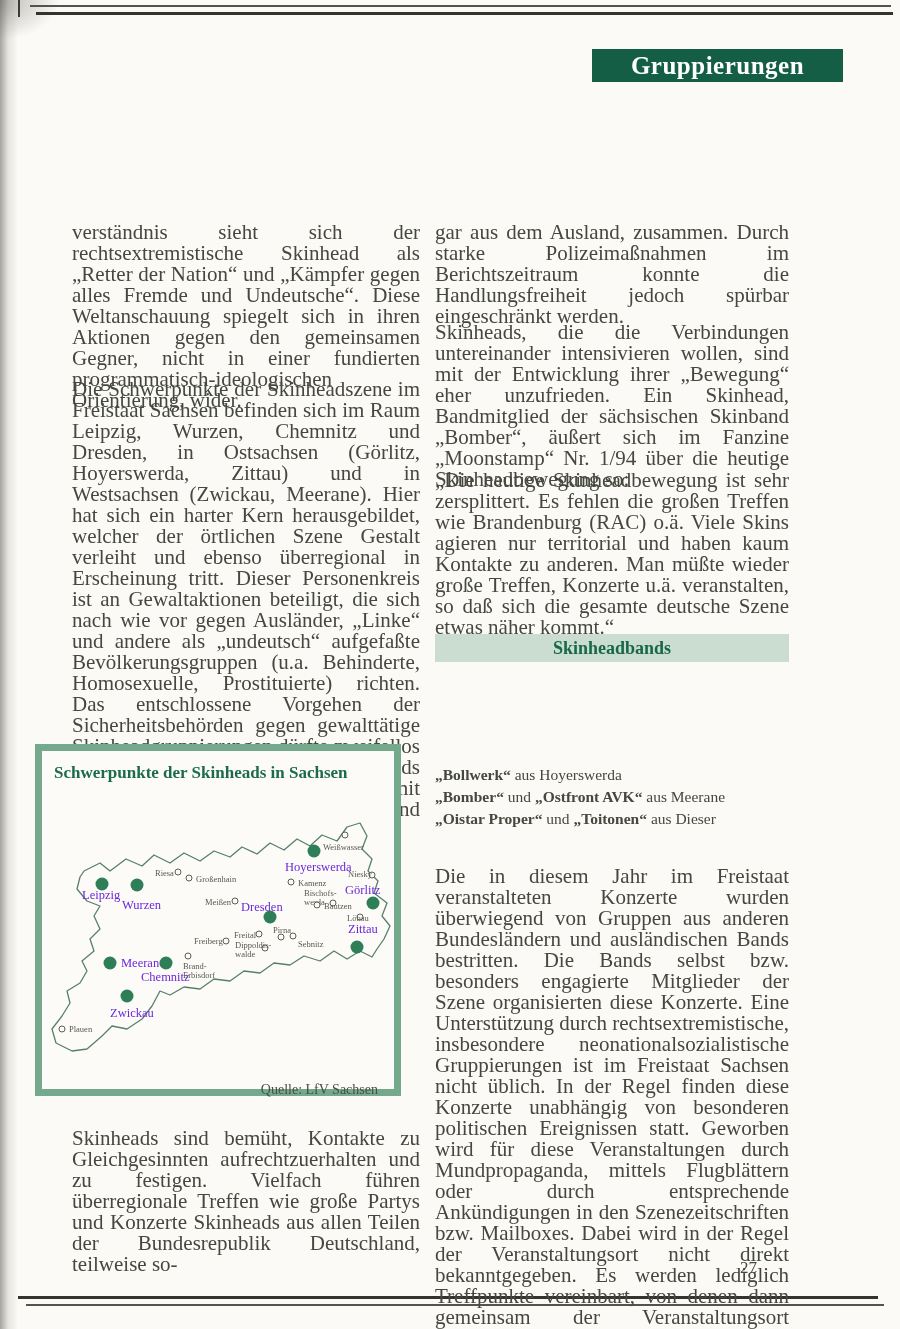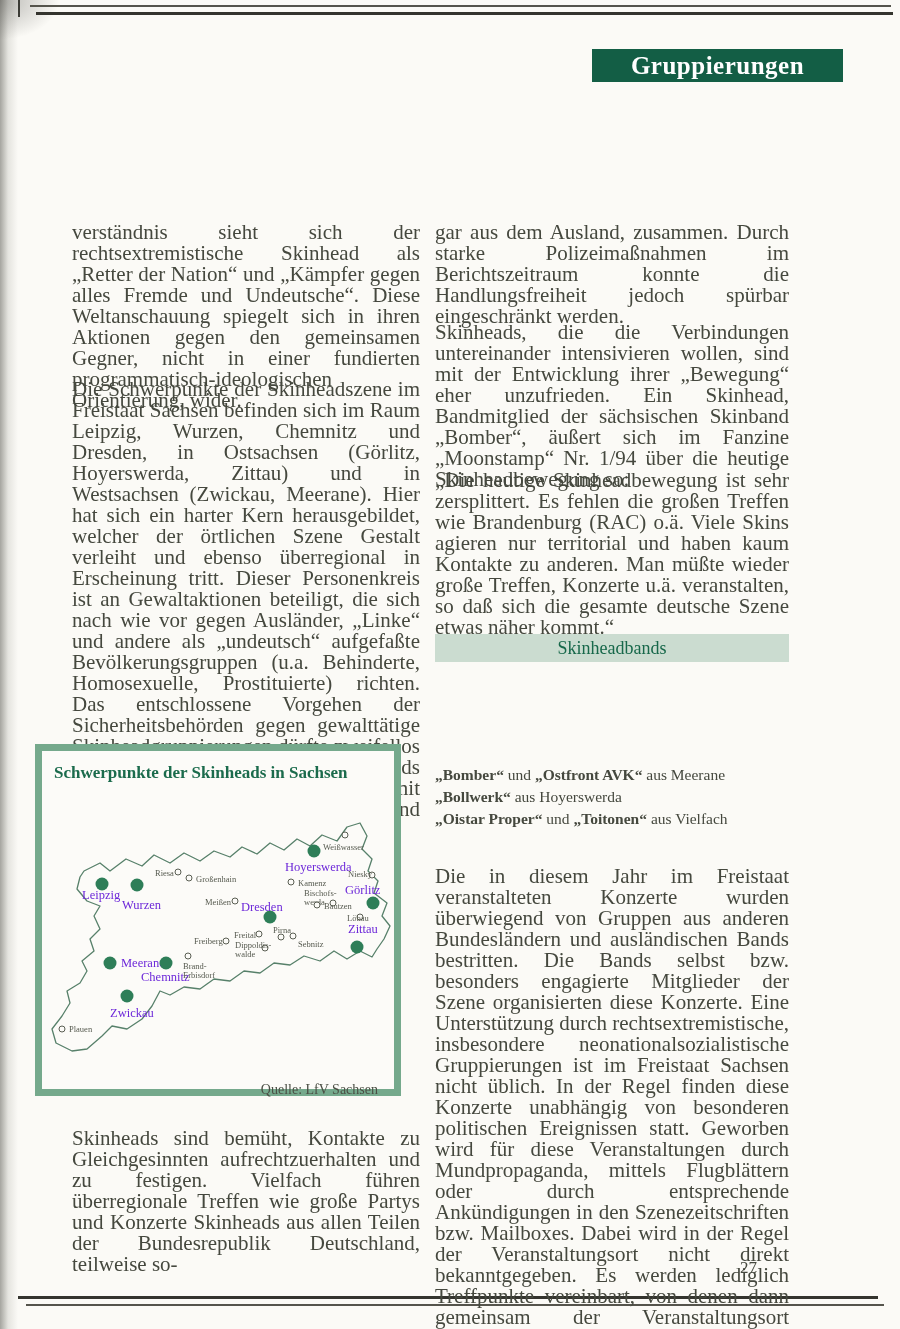--- a/index.html
+++ b/index.html
@@ -35,21 +35,21 @@
     letter-spacing:.5px;
   }
 
   .para{position:absolute;font-size:21px;line-height:21px;text-align:justify;}
   .col-l{left:72px;width:348px;}
   .col-r{left:435px;width:354px;}
 
   .section-bar{
     position:absolute;left:435px;top:634px;width:354px;height:28px;
     background:#cbdcd0;color:#17684a;
-    font-weight:normal;font-size:18px;line-height:28px;text-align:center;
+    font-weight:bold;font-size:18px;line-height:28px;text-align:center;
   }
 
   .band-list{position:absolute;left:435px;top:764px;width:354px;font-size:15.5px;line-height:22px;}
   .band-line .b{font-weight:bold;}
 
   .figure{
     position:absolute;left:35px;top:744px;width:366px;height:352px;
     border:7px solid #75a98c;background:#fcfbf8;box-sizing:border-box;
   }
   .map-inner{position:absolute;left:0;top:0;width:352px;height:338px;}
@@ -168,22 +168,22 @@
   </div>
 
   <div class="para col-r" style="top:222px">gar aus dem Ausland, zusammen. Durch starke Polizeimaßnahmen im Berichtszeitraum konnte die Handlungsfreiheit jedoch spürbar eingeschränkt werden.</div>
   <div class="para col-r" style="top:322px">Skinheads, die die Verbindungen untereinander intensivieren wollen, sind mit der Entwicklung ihrer „Bewegung“ eher unzufrieden. Ein Skinhead, Bandmitglied der sächsischen Skinband „Bomber“, äußert sich im Fanzine „Moonstamp“ Nr. 1/94 über die heutige Skinheadbewegung so:</div>
   <div class="para col-r" style="top:470px">„Die heutige Skinheadbewegung ist sehr zersplittert. Es fehlen die großen Treffen wie Brandenburg (RAC) o.ä. Viele Skins agieren nur territorial und haben kaum Kontakte zu anderen. Man müßte wieder große Treffen, Konzerte u.ä. veranstalten, so daß sich die gesamte deutsche Szene etwas näher kommt.“</div>
 
   <div class="section-bar">Skinheadbands</div>
 
 
   <div class="band-list">
+      <div class="band-line"><span class="b">„Bollwerk“</span><span> aus Hoyerswerda</span></div>
       <div class="band-line"><span class="b">„Bomber“</span><span> und </span><span class="b">„Ostfront AVK“</span><span> aus Meerane</span></div>
-      <div class="band-line"><span class="b">„Bollwerk“</span><span> aus Hoyerswerda</span></div>
-      <div class="band-line"><span class="b">„Oistar Proper“</span><span> und </span><span class="b">„Toitonen“</span><span> aus Vielfach</span></div>
+      <div class="band-line"><span class="b">„Oistar Proper“</span><span> und </span><span class="b">„Toitonen“</span><span> aus Dieser</span></div>
     </div>
 
   <div class="para col-r" style="top:866px">Die in diesem Jahr im Freistaat veranstalteten Konzerte wurden überwiegend von Gruppen aus anderen Bundesländern und ausländischen Bands bestritten. Die Bands selbst bzw. besonders engagierte Mitglieder der Szene organisierten diese Konzerte. Eine Unterstützung durch rechtsextremistische, insbesondere neonationalsozialistische Gruppierungen ist im Freistaat Sachsen nicht üblich. In der Regel finden diese Konzerte unabhängig von besonderen politischen Ereignissen statt. Geworben wird für diese Veranstaltungen durch Mundpropaganda, mittels Flugblättern oder durch entsprechende Ankündigungen in den Szenezeitschriften bzw. Mailboxes. Dabei wird in der Regel der Veranstaltungsort nicht direkt bekanntgegeben. Es werden lediglich Treffpunkte vereinbart, von denen dann gemeinsam der Veranstaltungsort angesteuert wird. Damit wird versucht, eventuelle</div>
 
   <div class="page-number">27</div>
 
 </div>
 
 </body></html>

